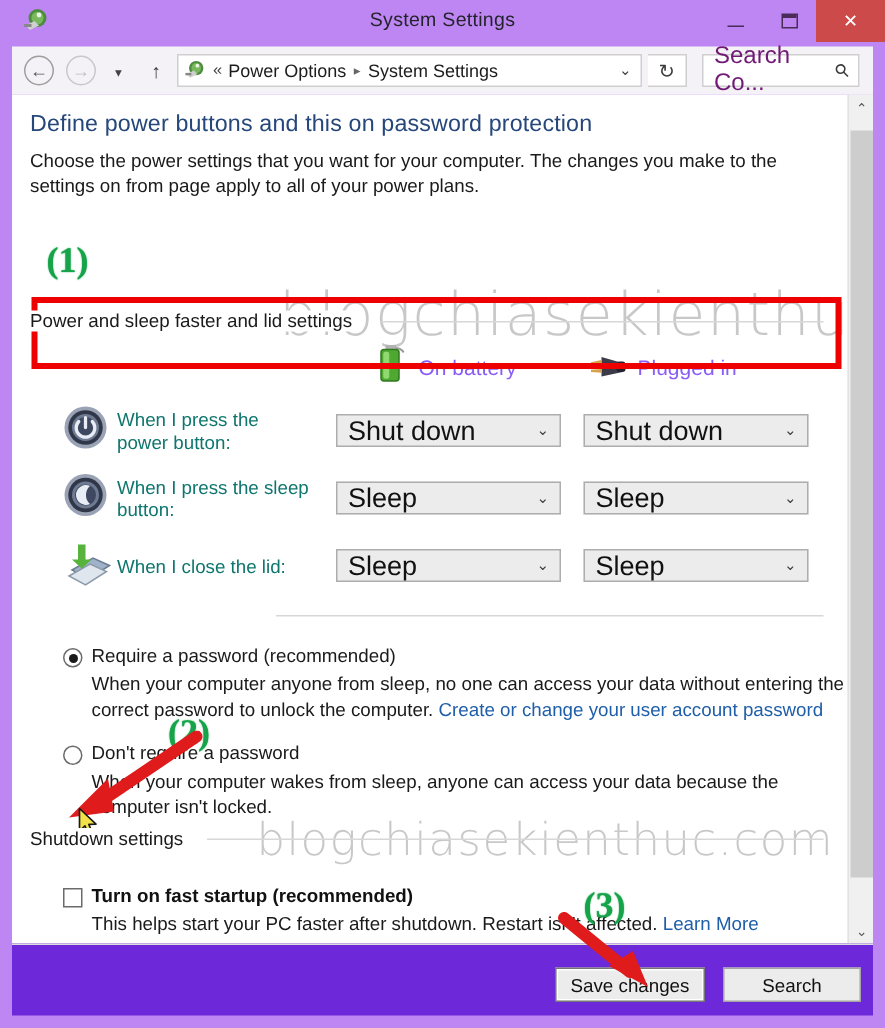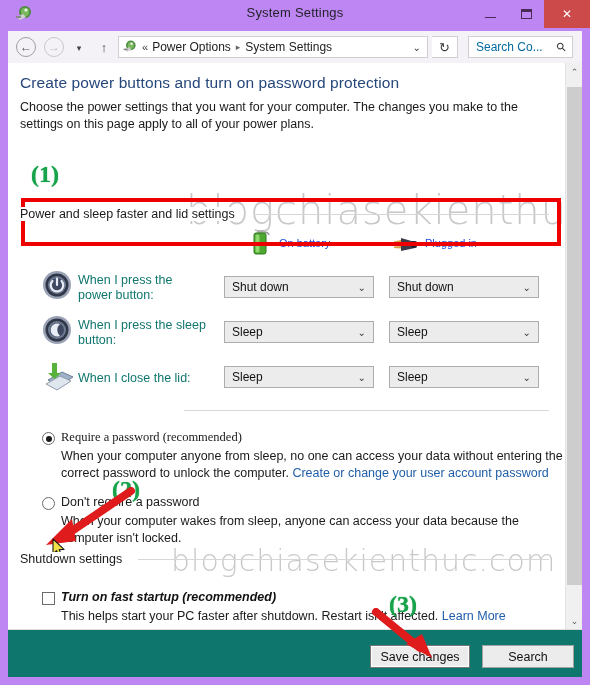--- a/index.html
+++ b/index.html
@@ -67,21 +67,21 @@
   .refresh{
     position:absolute;left:424px;top:5px;width:26px;height:22px;
     border:1px solid #cfcfcf;border-left:none;background:#fff;box-sizing:border-box;
     display:flex;align-items:center;justify-content:center;font-size:13px;color:#3c3c3c;
   }
   .searchbox{
     position:absolute;left:460px;top:5px;width:105px;height:22px;
     background:#fff;border:1px solid #cfcfcf;box-sizing:border-box;
     display:flex;align-items:center;
   }
-  .search-text{font-size:12px;color:#0369a1;margin-left:7px;}
+  .search-text{font-size:16px;color:#701a75;margin-left:7px;}
   .search-ico{margin-left:auto;margin-right:6px;font-size:12px;color:#3c3c3c;transform:rotate(-45deg);}
 
   
   .content{
     position:absolute;left:8px;top:63px;width:574px;height:566px;
     background:#ffffff;overflow:hidden;
   }
   .h1{
     position:absolute;left:12px;top:11px;font-size:15.5px;color:#26477a;
     letter-spacing:.1px;white-space:nowrap;
@@ -92,36 +92,36 @@
   }
   .grouphdr{
     position:absolute;font-size:12.5px;color:#1a1a1a;background:#fff;padding-right:6px;z-index:3;
   }
   .grouprule{
     position:absolute;height:1px;background:#d7d7d7;z-index:1;
   }
 
   
   .colhead{
-    position:absolute;font-size:11px;color:#1d4ed8;
+    position:absolute;font-size:14px;color:#8b5cf6;
   }
   .batt-ico{position:absolute;left:243px;top:167px;width:20px;height:26px;}
   .plug-ico{position:absolute;left:383px;top:172px;width:28px;height:18px;}
 
   
   .srow-label{
     position:absolute;font-size:12.5px;color:#0f766e;line-height:15px;width:130px;
   }
   .srow-ico{position:absolute;width:30px;height:30px;}
   .combo{
     position:absolute;width:150px;height:22px;background:#ececec;
     border:1px solid #adadad;box-sizing:border-box;
     display:flex;align-items:center;
   }
-  .combo span.val{font-size:12px;color:#111;margin-left:7px;text-align:center;}
+  .combo span.val{font-size:18px;color:#111;margin-left:7px;text-align:center;}
   .combo .cv{margin-left:auto;margin-right:7px;font-size:10px;color:#3c3c3c;}
 
   
   .radio{
     position:absolute;width:13px;height:13px;border-radius:50%;
     border:1px solid #6b6b6b;box-sizing:border-box;background:#fff;
   }
   .radio.on::after{
     content:"";position:absolute;left:2.5px;top:2.5px;width:6px;height:6px;
     border-radius:50%;background:#1a1a1a;
@@ -148,21 +148,21 @@
     align-items:center;justify-content:center;font-size:9px;color:#5a5a5a;background:#f0f0f0;
   }
   .sb-up{top:0;}
   .sb-down{bottom:0;}
   .sb-thumb{
     position:absolute;left:1px;top:24px;width:15px;height:498px;background:#cdcdcd;
   }
 
   
   .footer{
-    position:absolute;left:8px;top:629px;width:574px;height:48px;background:#0f766e;
+    position:absolute;left:8px;top:629px;width:574px;height:48px;background:#6d28d9;
     border-top:1px solid #dcdcdc;box-sizing:border-box;padding-left:44px;
   }
   .btn{
     position:absolute;top:15px;height:23px;background:#ececec;border:1px solid #a3a3a3;
     box-sizing:border-box;display:flex;align-items:center;justify-content:center;
     font-size:12.5px;color:#111;
   }
   .btn.save{right:112px;width:100px;border-color:#767676;box-shadow:inset 0 0 0 1px #fff;}
   .btn.cancel{right:8px;width:92px;}
 
@@ -235,22 +235,22 @@
     <div class="refresh">↻</div>
 
     <div class="searchbox">
       <span class="search-text">Search Co...</span>
       <span class="search-ico">⚲</span>
     </div>
   </div>
 
   <div class="content">
 
-    <div class="h1">Create power buttons and turn on password protection</div>
-    <div class="para">Choose the power settings that you want for your computer. The changes you make to the settings on this page apply to all of your power plans.</div>
+    <div class="h1">Define power buttons and this on password protection</div>
+    <div class="para">Choose the power settings that you want for your computer. The changes you make to the settings on from page apply to all of your power plans.</div>
 
     <div class="grouphdr" style="left:12px;top:144px;">Power and sleep faster and lid settings</div>
     <div class="grouprule" style="left:246px;top:151px;width:295px;"></div>
 
     <svg class="batt-ico" viewBox="0 0 20 26">
       <rect x="6" y="0" width="7" height="3" fill="#b0b0b0"></rect>
       <path d="M13 2 C17 2 18 5 18 5" stroke="#9a9a9a" stroke-width="1.4" fill="none"></path>
       <rect x="3" y="3" width="12" height="21" rx="2" fill="#4fa832"></rect>
       <rect x="4.5" y="4.5" width="4" height="18" rx="1.5" fill="#8fd96f"></rect>
       <rect x="3" y="3" width="12" height="21" rx="2" fill="none" stroke="#2f7a1e" stroke-width="1"></rect>
@@ -312,32 +312,32 @@
       <span class="cv">⌄</span>
     </div>
     <div class="combo" style="left:381px;top:303px;">
       <span class="val">Sleep</span>
       <span class="cv">⌄</span>
     </div>
 
     <div class="grouprule" style="left:176px;top:347px;width:365px;"></div>
 
     <div class="radio on" style="left:34px;top:369px;"></div>
-    <div class="rlabel" style="left:53px;top:367px;font-family:Liberation Serif, serif;">Require a password (recommended)</div>
+    <div class="rlabel" style="left:53px;top:367px;">Require a password (recommended)</div>
     <div class="rdesc" style="left:53px;top:385px;"><span>When your computer anyone from sleep, no one can access your data without entering the correct password to unlock the computer. </span><span class="link">Create or change your user account password</span></div>
 
     <div class="radio" style="left:34px;top:434px;"></div>
     <div class="rlabel" style="left:53px;top:432px;">Don't require a password</div>
     <div class="rdesc" style="left:53px;top:450px;width:480px;">When your computer wakes from sleep, anyone can access your data because the computer isn't locked.</div>
 
     <div class="grouphdr" style="left:12px;top:489px;">Shutdown settings</div>
     <div class="grouprule" style="left:130px;top:496px;width:411px;"></div>
 
     <div class="cbox" style="left:34px;top:529px;"></div>
-    <div class="cblabel" style="left:53px;top:527px;font-style:italic;">Turn on fast startup (recommended)</div>
+    <div class="cblabel" style="left:53px;top:527px;">Turn on fast startup (recommended)</div>
     <div class="cbdesc" style="left:53px;top:546px;"><span>This helps start your PC faster after shutdown. Restart isn't affected. </span><span class="link">Learn More</span></div>
 
     <div class="cblabel" style="left:53px;top:565px;">Sleep</div>
 
     <div class="watermark wm1">blogchiasekienthuc.com</div>
     <div class="watermark wm2">blogchiasekienthuc.com</div>
 
     <div class="sbar">
       <div class="sb-arrow sb-up">⌃</div>
       <div class="sb-thumb"></div>

